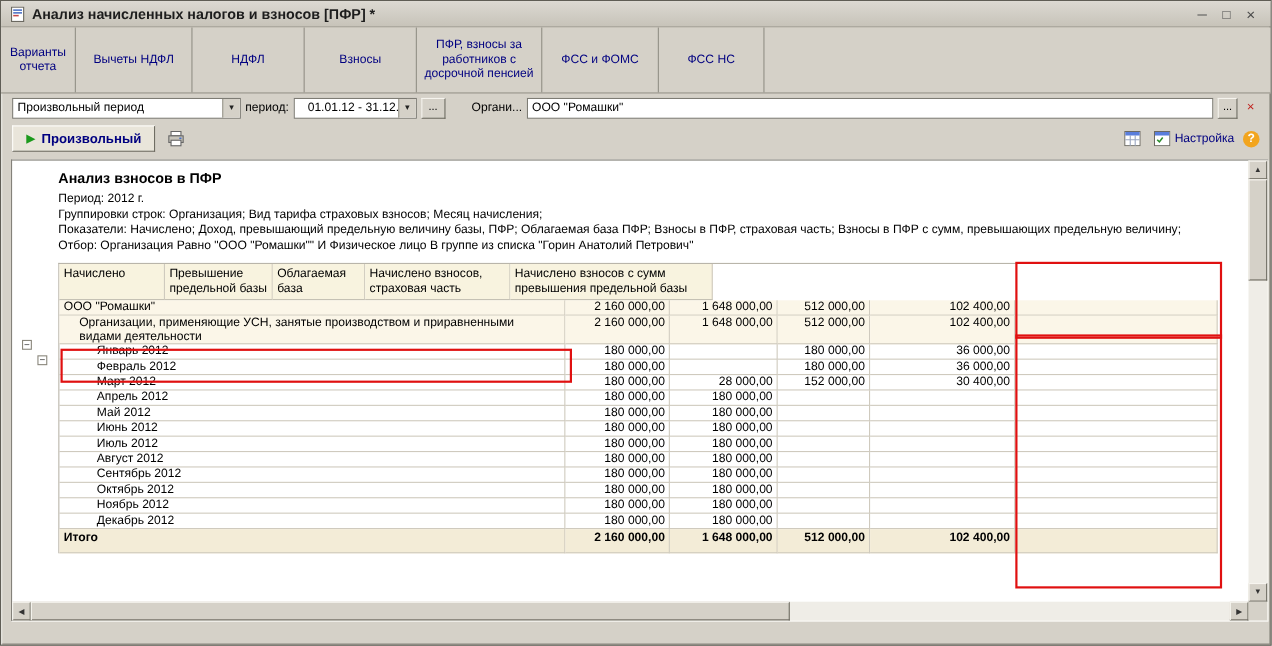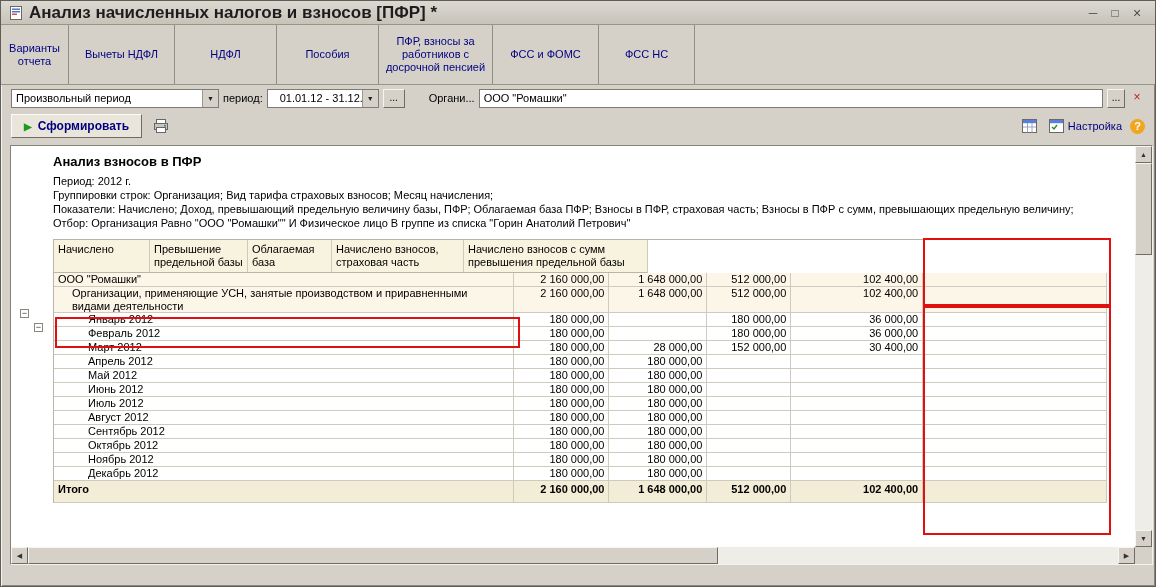--- a/index.html
+++ b/index.html
@@ -5,21 +5,21 @@
   * { margin:0; padding:0; box-sizing:border-box; }
   body { font-family:"Liberation Sans", sans-serif; background:#9e9b93; }
   .window { position:relative; width:1156px; height:587px; background:#d5d1c8;
             border:1px solid #5f5d55;
             box-shadow: inset 1px 1px 0 #f5f4f0, inset -1px -1px 0 #8a887e; }
 
   
   .titlebar { height:24px; display:flex; align-items:center; padding:0 8px;
               background:linear-gradient(#dcd9d2,#c7c3b9); border-bottom:1px solid #97948a; }
   .title-icon { width:14px; height:14px; flex:0 0 auto; }
-  .title-text { font-size:17px; font-weight:bold; color:#1d1d1d; margin-left:6px; flex:1;
+  .title-text { font-size:13px; font-weight:bold; color:#1d1d1d; margin-left:6px; flex:1;
                 white-space:nowrap; overflow:hidden; }
   .win-btn { width:20px; text-align:center; color:#4d4d4d; font-size:12px; line-height:20px;
              margin-left:2px; cursor:default; }
   .win-btn.close { font-size:14px; }
 
   
   .tabbar { display:flex; align-items:stretch; height:60px; background:#d5d1c8;
             border-bottom:1px solid #97948a; }
   .tab { display:flex; align-items:center; justify-content:center; text-align:center;
          font-size:11px; color:#000080; border-right:1px solid #928f85;
@@ -126,21 +126,21 @@
     <span class="title-text">Анализ начисленных налогов и взносов [ПФР] *</span>
     <span class="win-btn">─</span>
     <span class="win-btn">□</span>
     <span class="win-btn close">×</span>
   </div>
 
   <div class="tabbar">
       <div class="tab" style="width: 68px;">Варианты отчета</div>
       <div class="tab" style="width: 106px;">Вычеты НДФЛ</div>
       <div class="tab" style="width: 102px;">НДФЛ</div>
-      <div class="tab" style="width: 102px;">Пособия</div>
+      <div class="tab" style="width: 102px;">Взносы</div>
       <div class="tab" style="width: 114px;">ПФР, взносы за работников с досрочной пенсией</div>
       <div class="tab" style="width: 106px;">ФСС и ФОМС</div>
       <div class="tab" style="width: 96px; text-align: right;">ФСС НС</div>
     </div>
 
   <div class="filter-row">
     <div class="combo" style="width:208px;">
       <span class="val" style="flex:1;">Произвольный период</span>
       <span class="drop">▼</span>
     </div>
@@ -155,21 +155,21 @@
     <div class="combo org-combo">
       <span class="val" style="flex:1;">ООО "Ромашки"</span>
     </div>
     <span class="bevel btn-dots small">...</span>
     <span class="btn-clear">×</span>
   </div>
 
   <div class="toolbar">
     <div class="btn-generate">
       <span class="play-glyph">▶</span>
-      <span>Сформировать</span>
+      <span>Произвольный</span>
     </div>
     <span class="icon-btn">
       <svg width="16" height="15" viewBox="0 0 16 15">
         <rect x="3.5" y="0.5" width="9" height="4" fill="#fff" stroke="#666"></rect>
         <rect x="1.5" y="4.5" width="13" height="6" fill="#c9c6bd" stroke="#666"></rect>
         <rect x="3.5" y="8.5" width="9" height="5" fill="#fff" stroke="#666"></rect>
         <rect x="11" y="6" width="2" height="1.4" fill="#4a6fc4"></rect>
       </svg>
     </span>
     <div class="toolbar-right">

